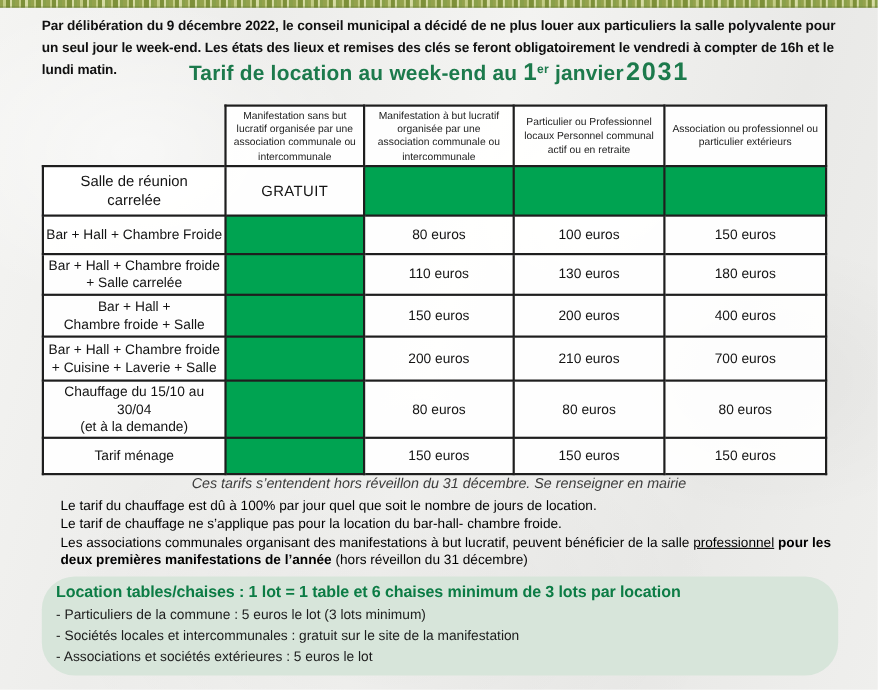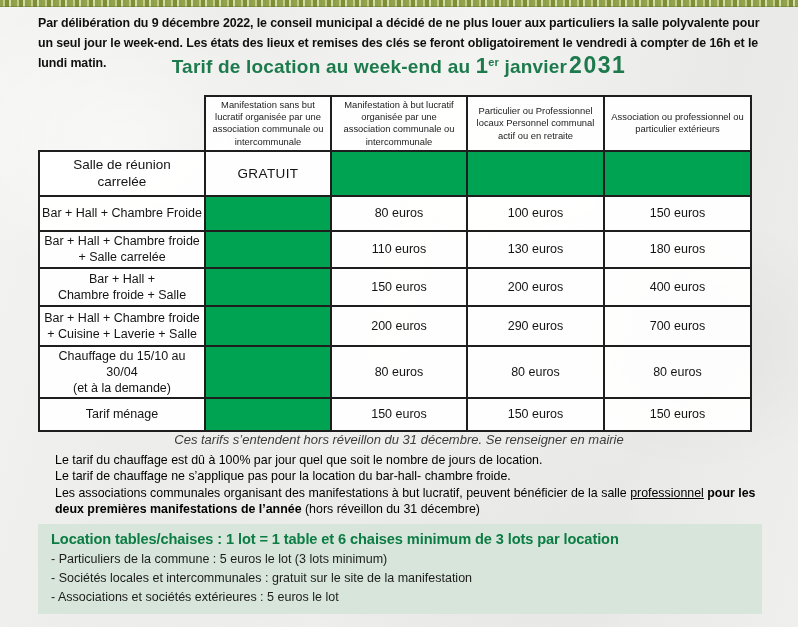--- a/index.html
+++ b/index.html
@@ -69,20 +69,21 @@
   .notes{
     position:absolute;top:452px;left:55px;width:715px;
     font-size:12.4px;line-height:16.3px;color:#000000;
   }
   .notes .u{text-decoration:underline;}
   .notes .b{font-weight:bold;}
   .rental-box{
     position:absolute;top:524px;left:38px;width:724px;height:90px;
     background:var(--box-bg);
     padding:7px 13px 0 13px;
+    border-radius:30px;
   }
   .rental-box .box-title{
     color:var(--box-title-green);font-weight:bold;font-size:14.6px;
     letter-spacing:-0.1px;margin-bottom:3px;
   }
   .rental-box .box-item{
     font-size:12.5px;line-height:1.52;color:#1c1c1c;
   }
 </style>
 </head>
@@ -139,21 +140,21 @@
     <td class="green"></td>
     <td>150 euros</td>
     <td>200 euros</td>
     <td>400 euros</td>
   </tr>
   <tr class="r5">
     <td>Bar + Hall + Chambre froide
 + Cuisine + Laverie + Salle</td>
     <td class="green"></td>
     <td>200 euros</td>
-    <td>290 euros</td>
+    <td>210 euros</td>
     <td>700 euros</td>
   </tr>
   <tr class="r6">
     <td>Chauffage du  15/10 au 30/04
 (et à la demande)</td>
     <td class="green"></td>
     <td>80 euros</td>
     <td>80 euros</td>
     <td>80 euros</td>
   </tr>

